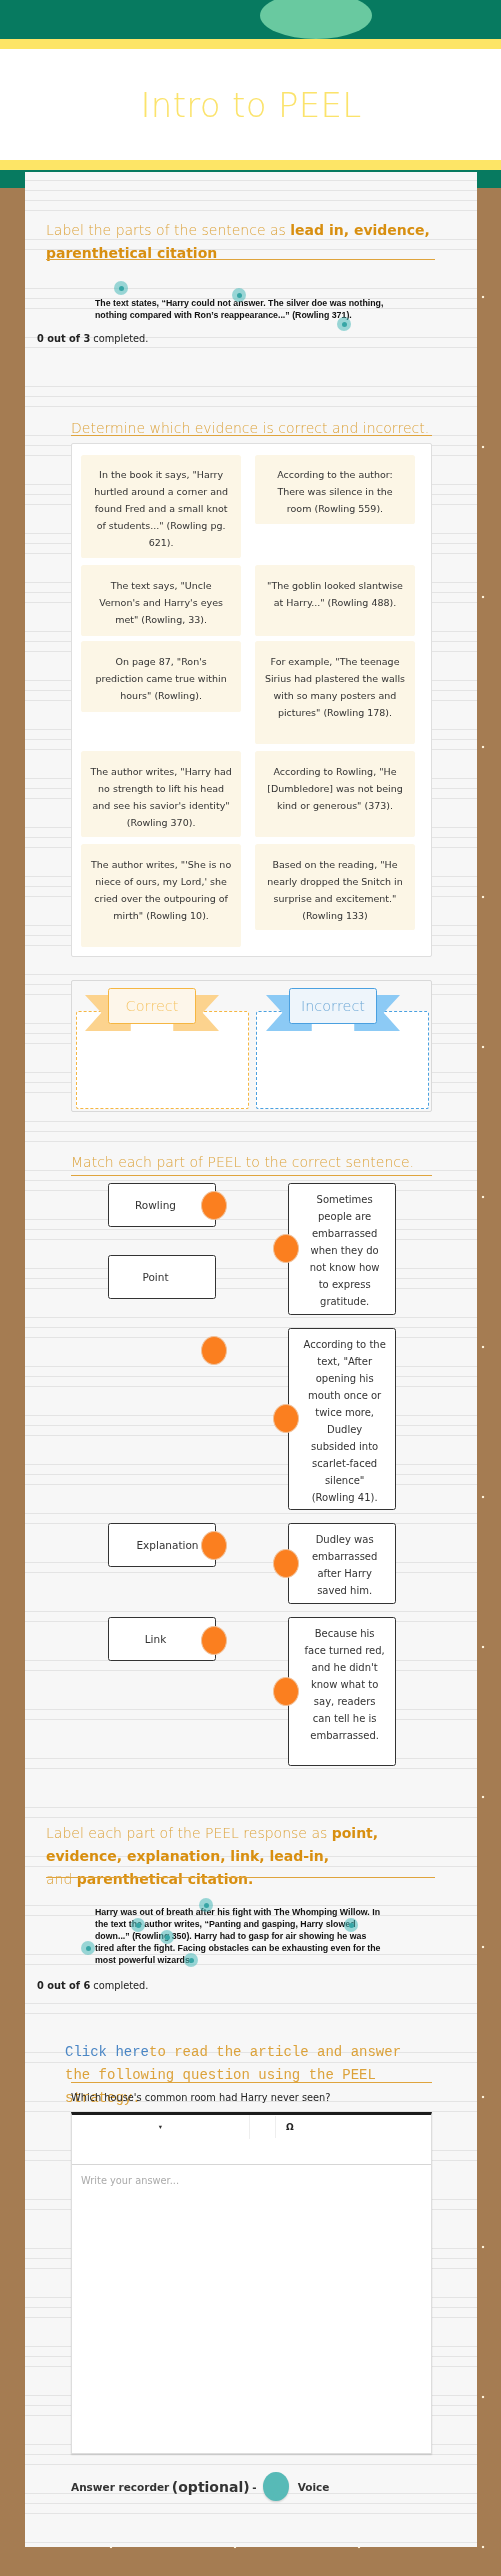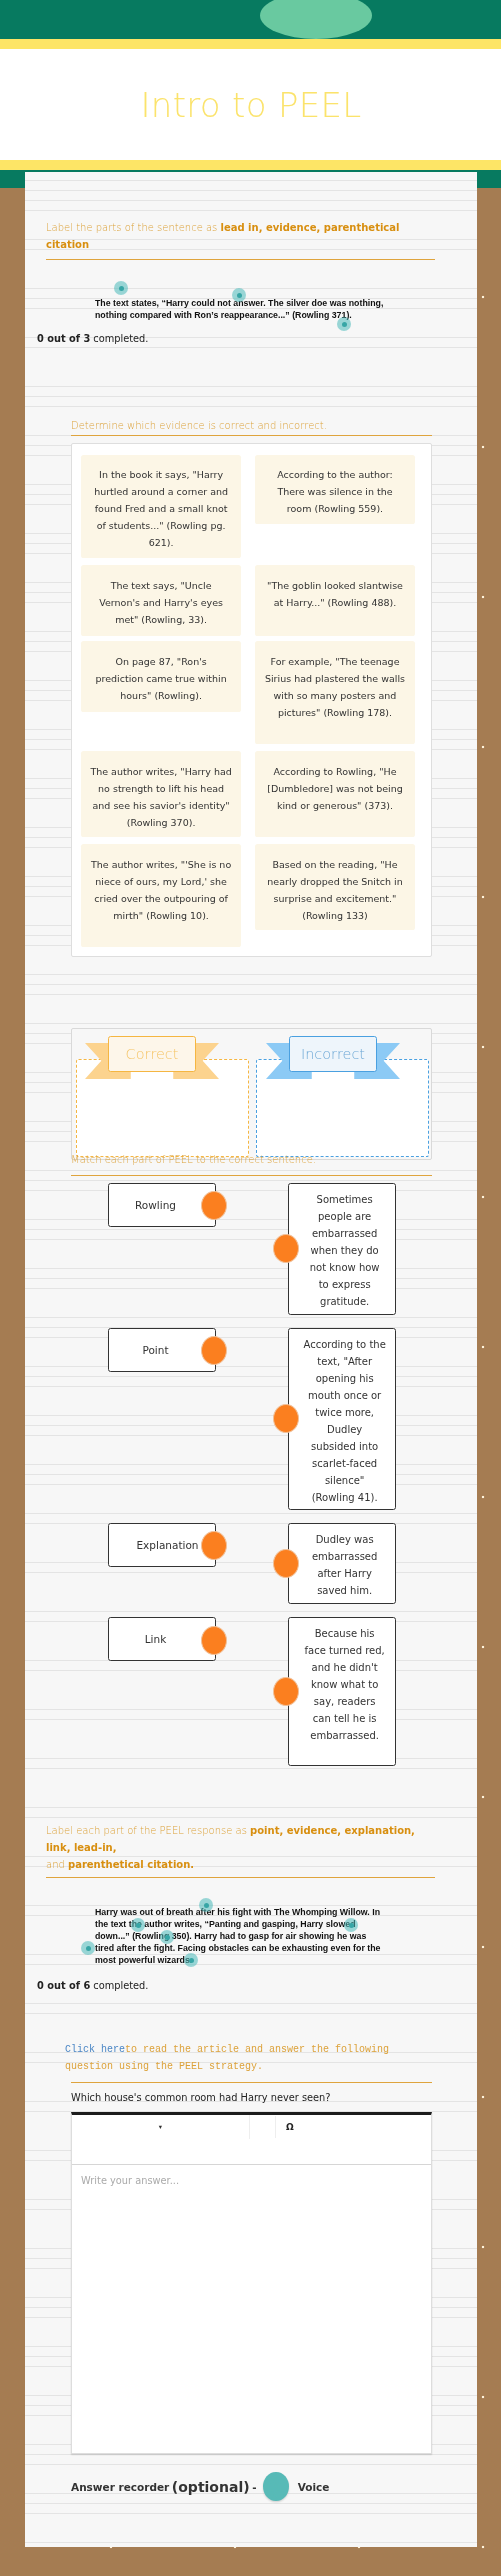--- a/index.html
+++ b/index.html
@@ -22,21 +22,21 @@
   .yellow-2 { position: absolute; left: 0; top: 160px; width: 502px; height: 9.8px; background: #fde566; }
   .green-2 { position: absolute; left: 0; top: 170px; width: 502px; height: 18.3px; background: #077a60; }
 
   .paper {
     position: absolute; left: 25px; top: 172px; width: 452px; height: 2375px;
     background-color: #f7f7f7;
     background-image: repeating-linear-gradient(to bottom, transparent 0 8.5px, #e4e4e4 8.5px 9.1px, transparent 9.1px 9.8px);
   }
   .heading {
     position: absolute; left: 46px; width: 389px;
-    font-family: "DejaVu Sans", sans-serif; font-weight: 300; font-size: 10px; line-height: 17px; color: #dca23a;
+    font-family: "DejaVu Sans", sans-serif; font-weight: 300; font-size: 14px; line-height: 23px; color: #dca23a;
   }
   .heading b { font-weight: 700; color: #d88f10; }
   .heading .link { color: #4a86c5; cursor: pointer; }
   .rule { position: absolute; left: 46px; width: 389px; height: 1px; background: #dfa43d; }
   .label-text {
     position: absolute; font-family: "Liberation Sans", sans-serif; font-weight: 700; font-size: 8.8px; line-height: 12.4px; color: #111;
   }
   .hotspot {
     position: absolute; width: 14.4px; height: 14.4px; border-radius: 50%; background: rgba(75,186,186,0.55);
     display: flex; align-items: center; justify-content: center; cursor: pointer;
@@ -44,21 +44,21 @@
   .hotspot::after { content: ""; width: 5.2px; height: 5.2px; border-radius: 50%; background: #37a6a6; }
   .progress { position: absolute; left: 37px; font-size: 9.8px; color: #222; }
   .progress b { font-weight: 700; }
 
   .eval-card { position: absolute; left: 71px; top: 443px; width: 361px; height: 514px; background: #fff; border: 0.7px solid #dedede; border-radius: 2px; }
   .ev {
     position: absolute; background: #fcf6e6; border-radius: 2.6px;
     font-size: 9.5px; line-height: 17px; color: #333; text-align: center; padding: 11.8px 9.1px; cursor: grab;
   }
 
-  .sort-wrap { position: absolute; left: 71px; top: 980px; width: 361px; height: 132px; background: #f7f7f7; border: 0.7px solid #d9d9d9; border-radius: 2px; margin-top: 48px; }
+  .sort-wrap { position: absolute; left: 71px; top: 980px; width: 361px; height: 132px; background: #f7f7f7; border: 0.7px solid #d9d9d9; border-radius: 2px; }
   .drop { position: absolute; top: 30px; width: 173px; height: 98px; background: #fff; border: 1.3px dashed; border-radius: 2.6px; }
   .ribbon-tail { position: absolute; top: 14.4px; width: 134px; height: 36px; }
   .ribbon { position: absolute; top: 6.5px; width: 88px; height: 36px; border: 1.3px solid; border-radius: 2.6px; display: flex; align-items: center; justify-content: center; font-size: 14.4px; font-weight: 300; }
 
   .match-left {
     position: absolute; left: 108px; width: 108px; height: 44px; background: #fff; border: 1px solid #333; border-radius: 2.6px;
     display: flex; align-items: center; justify-content: center; padding-right: 13px; font-size: 10.5px; color: #333; cursor: pointer;
   }
   .match-right {
     position: absolute; left: 288px; width: 108px; background: #fff; border: 1px solid #333; border-radius: 2.6px;
@@ -139,21 +139,21 @@
 </div>
 
 <div class="heading" style="top:1151px; left:71px; width:361px;">Match each part of PEEL to the correct sentence.</div>
 <div class="rule" style="top:1175px; left:71px; width:361px;"></div>
 
 <div class="match-left" style="top:1183px;">Rowling</div>
 <div class="dot" style="left:201px; top:1191px;"></div>
 <div class="match-right" style="top:1183px; height:132px;text-align:center;">Sometimes people are embarrassed when they do not know how to express gratitude.</div>
 <div class="dot" style="left:273px; top:1234px;"></div>
 
-<div class="match-left" style="top:1328px;text-align:center;">Point</div>
+<div class="match-left" style="top:1255px;text-align:center;">Point</div>
 <div class="dot" style="left:201px; top:1336px;"></div>
 <div class="match-right" style="top:1328px; height:182px;">According to the text, "After opening his mouth once or twice more, Dudley subsided into scarlet-faced silence" (Rowling 41).</div>
 <div class="dot" style="left:273px; top:1404px;"></div>
 
 <div class="match-left" style="top:1523px;padding-left:24px;">Explanation</div>
 <div class="dot" style="left:201px; top:1531px;"></div>
 <div class="match-right" style="top:1523px; height:81px;">Dudley was embarrassed after Harry saved him.</div>
 <div class="dot" style="left:273px; top:1549px;"></div>
 
 <div class="match-left" style="top:1617px;">Link</div>

